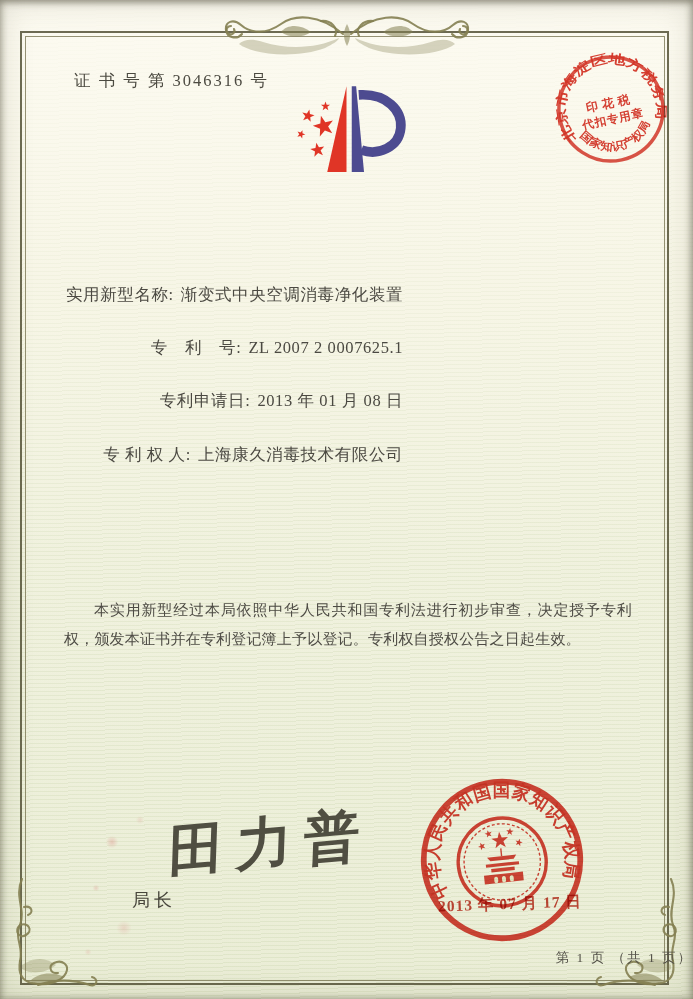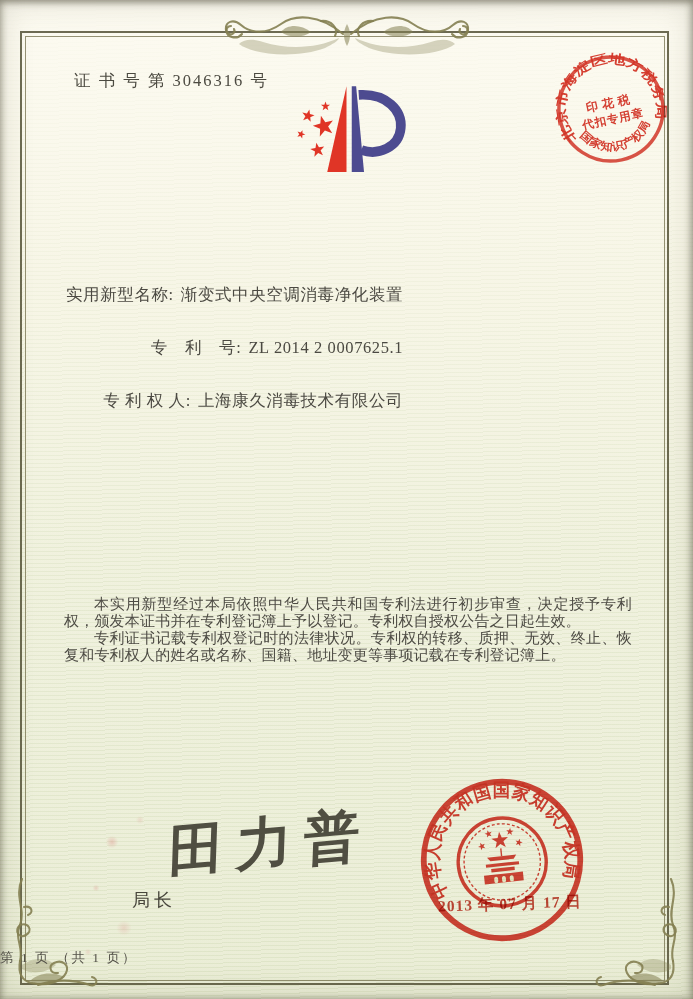--- a/index.html
+++ b/index.html
@@ -34,33 +34,33 @@
   .logo{position:absolute;left:280px;top:76px;width:140px;height:106px;}
   .lg-red{fill:var(--logo-red);} .lg-blue{fill:var(--logo-blue);}
   .lg-bowl{stroke:var(--logo-blue);fill:none;stroke-width:11;}
   .title{position:absolute;left:0;top:184px;width:100%;margin:0;text-align:center;
     font-size:36px;font-weight:bold;letter-spacing:8px;color:#3d3a33;}
   .fields{position:absolute;left:66px;top:284px;text-align:right;}
   .frow{height:53.2px;font-size:16.5px;letter-spacing:.6px;color:#4b4942;white-space:pre;}
   .flabel{white-space:pre;}
   .fvalue{margin-left:7px;}
   .paras{position:absolute;left:64px;top:596px;width:568px;}
-  .paras p{margin:0;font-size:15px;line-height:17px;text-align:justify;text-indent:2em;
+  .paras p{margin:0;font-size:15px;line-height:29px;text-align:justify;text-indent:2em;
     color:#4d4b44;letter-spacing:.2px;}
   .director{position:absolute;left:132px;top:888px;font-size:18px;letter-spacing:4px;color:#47453b;}
   .sign{position:absolute;left:168px;top:806px;font-size:56px;font-weight:bold;color:#3b392e;
     letter-spacing:12px;transform:rotate(-5deg) skewX(-7deg);opacity:.88;}
   .seal{position:absolute;left:414px;top:772px;width:176px;height:176px;transform:rotate(-6deg);mix-blend-mode:multiply;}
   .seal-date{position:absolute;left:438px;top:894px;font-size:15.5px;letter-spacing:1px;
     color:#c43a2b;transform:rotate(-2deg);mix-blend-mode:multiply;font-weight:bold;opacity:.92;}
   .stamp{position:absolute;left:548px;top:46px;width:126px;height:126px;transform:rotate(-12deg);mix-blend-mode:multiply;}
   .sr-stroke{stroke:var(--seal-red);fill:none;}
   .sr-fill{fill:var(--seal-red);}
   .seal-text{fill:var(--seal-red);font-weight:bold;font-family:"Liberation Serif",serif;opacity:.95;}
-  .footer{position:absolute;left:0;top:949px;width:100%;text-align:left;
+  .footer{position:absolute;left:0;top:949px;width:100%;text-align:right;
     font-size:13.5px;letter-spacing:2px;color:#55534a;}
 </style>
 </head>
 <body>
 
 <svg width="0" height="0" style="position:absolute" aria-hidden="true">
   <defs>
     <polygon id="star5" points="0,-10 2.35,-3.24 9.51,-3.09 3.8,1.24 5.88,8.09 0,4 -5.88,8.09 -3.8,1.24 -9.51,-3.09 -2.35,-3.24"></polygon>
   </defs>
 </svg>
@@ -121,27 +121,27 @@
       <use href="#star5" transform="translate(32,40) scale(0.75) rotate(12)"></use>
       <use href="#star5" transform="translate(52,29) scale(0.55) rotate(0)"></use>
       <use href="#star5" transform="translate(24,61) scale(0.5) rotate(20)"></use>
       <use href="#star5" transform="translate(43,79) scale(0.85) rotate(-10)"></use>
     </g>
   </svg>
 
 
   <div class="fields">
     <div class="frow"><span class="flabel">实用新型名称:</span><span class="fvalue">渐变式中央空调消毒净化装置</span></div>
-    <div class="frow"><span class="flabel">专　利　号:</span><span class="fvalue">ZL 2014 2 0007625.1</span></div>
+    <div class="frow"><span class="flabel">专　利　号:</span><span class="fvalue">ZL 2007 2 0007625.1</span></div>
+    <div class="frow"><span class="flabel">专利申请日:</span><span class="fvalue">2013 年 01 月 08 日</span></div>
     <div class="frow"><span class="flabel">专 利 权 人:</span><span class="fvalue">上海康久消毒技术有限公司</span></div>
   </div>
 
   <div class="paras">
     <p>本实用新型经过本局依照中华人民共和国专利法进行初步审查，决定授予专利权，颁发本证书并在专利登记簿上予以登记。专利权自授权公告之日起生效。</p>
-    <p>专利证书记载专利权登记时的法律状况。专利权的转移、质押、无效、终止、恢复和专利权人的姓名或名称、国籍、地址变更等事项记载在专利登记簿上。</p>
   </div>
 
   <div class="director">局长</div>
   <div class="sign">田力普</div>
 
   <svg class="seal" viewBox="-90 -90 180 180">
     <defs>
       <path id="sealArc" d="M -58,30 A 65.3,65.3 0 1 1 58,30" fill="none"></path>
     </defs>
     <circle class="sr-stroke" cx="0" cy="0" r="80" stroke-width="6" opacity=".92"></circle>

